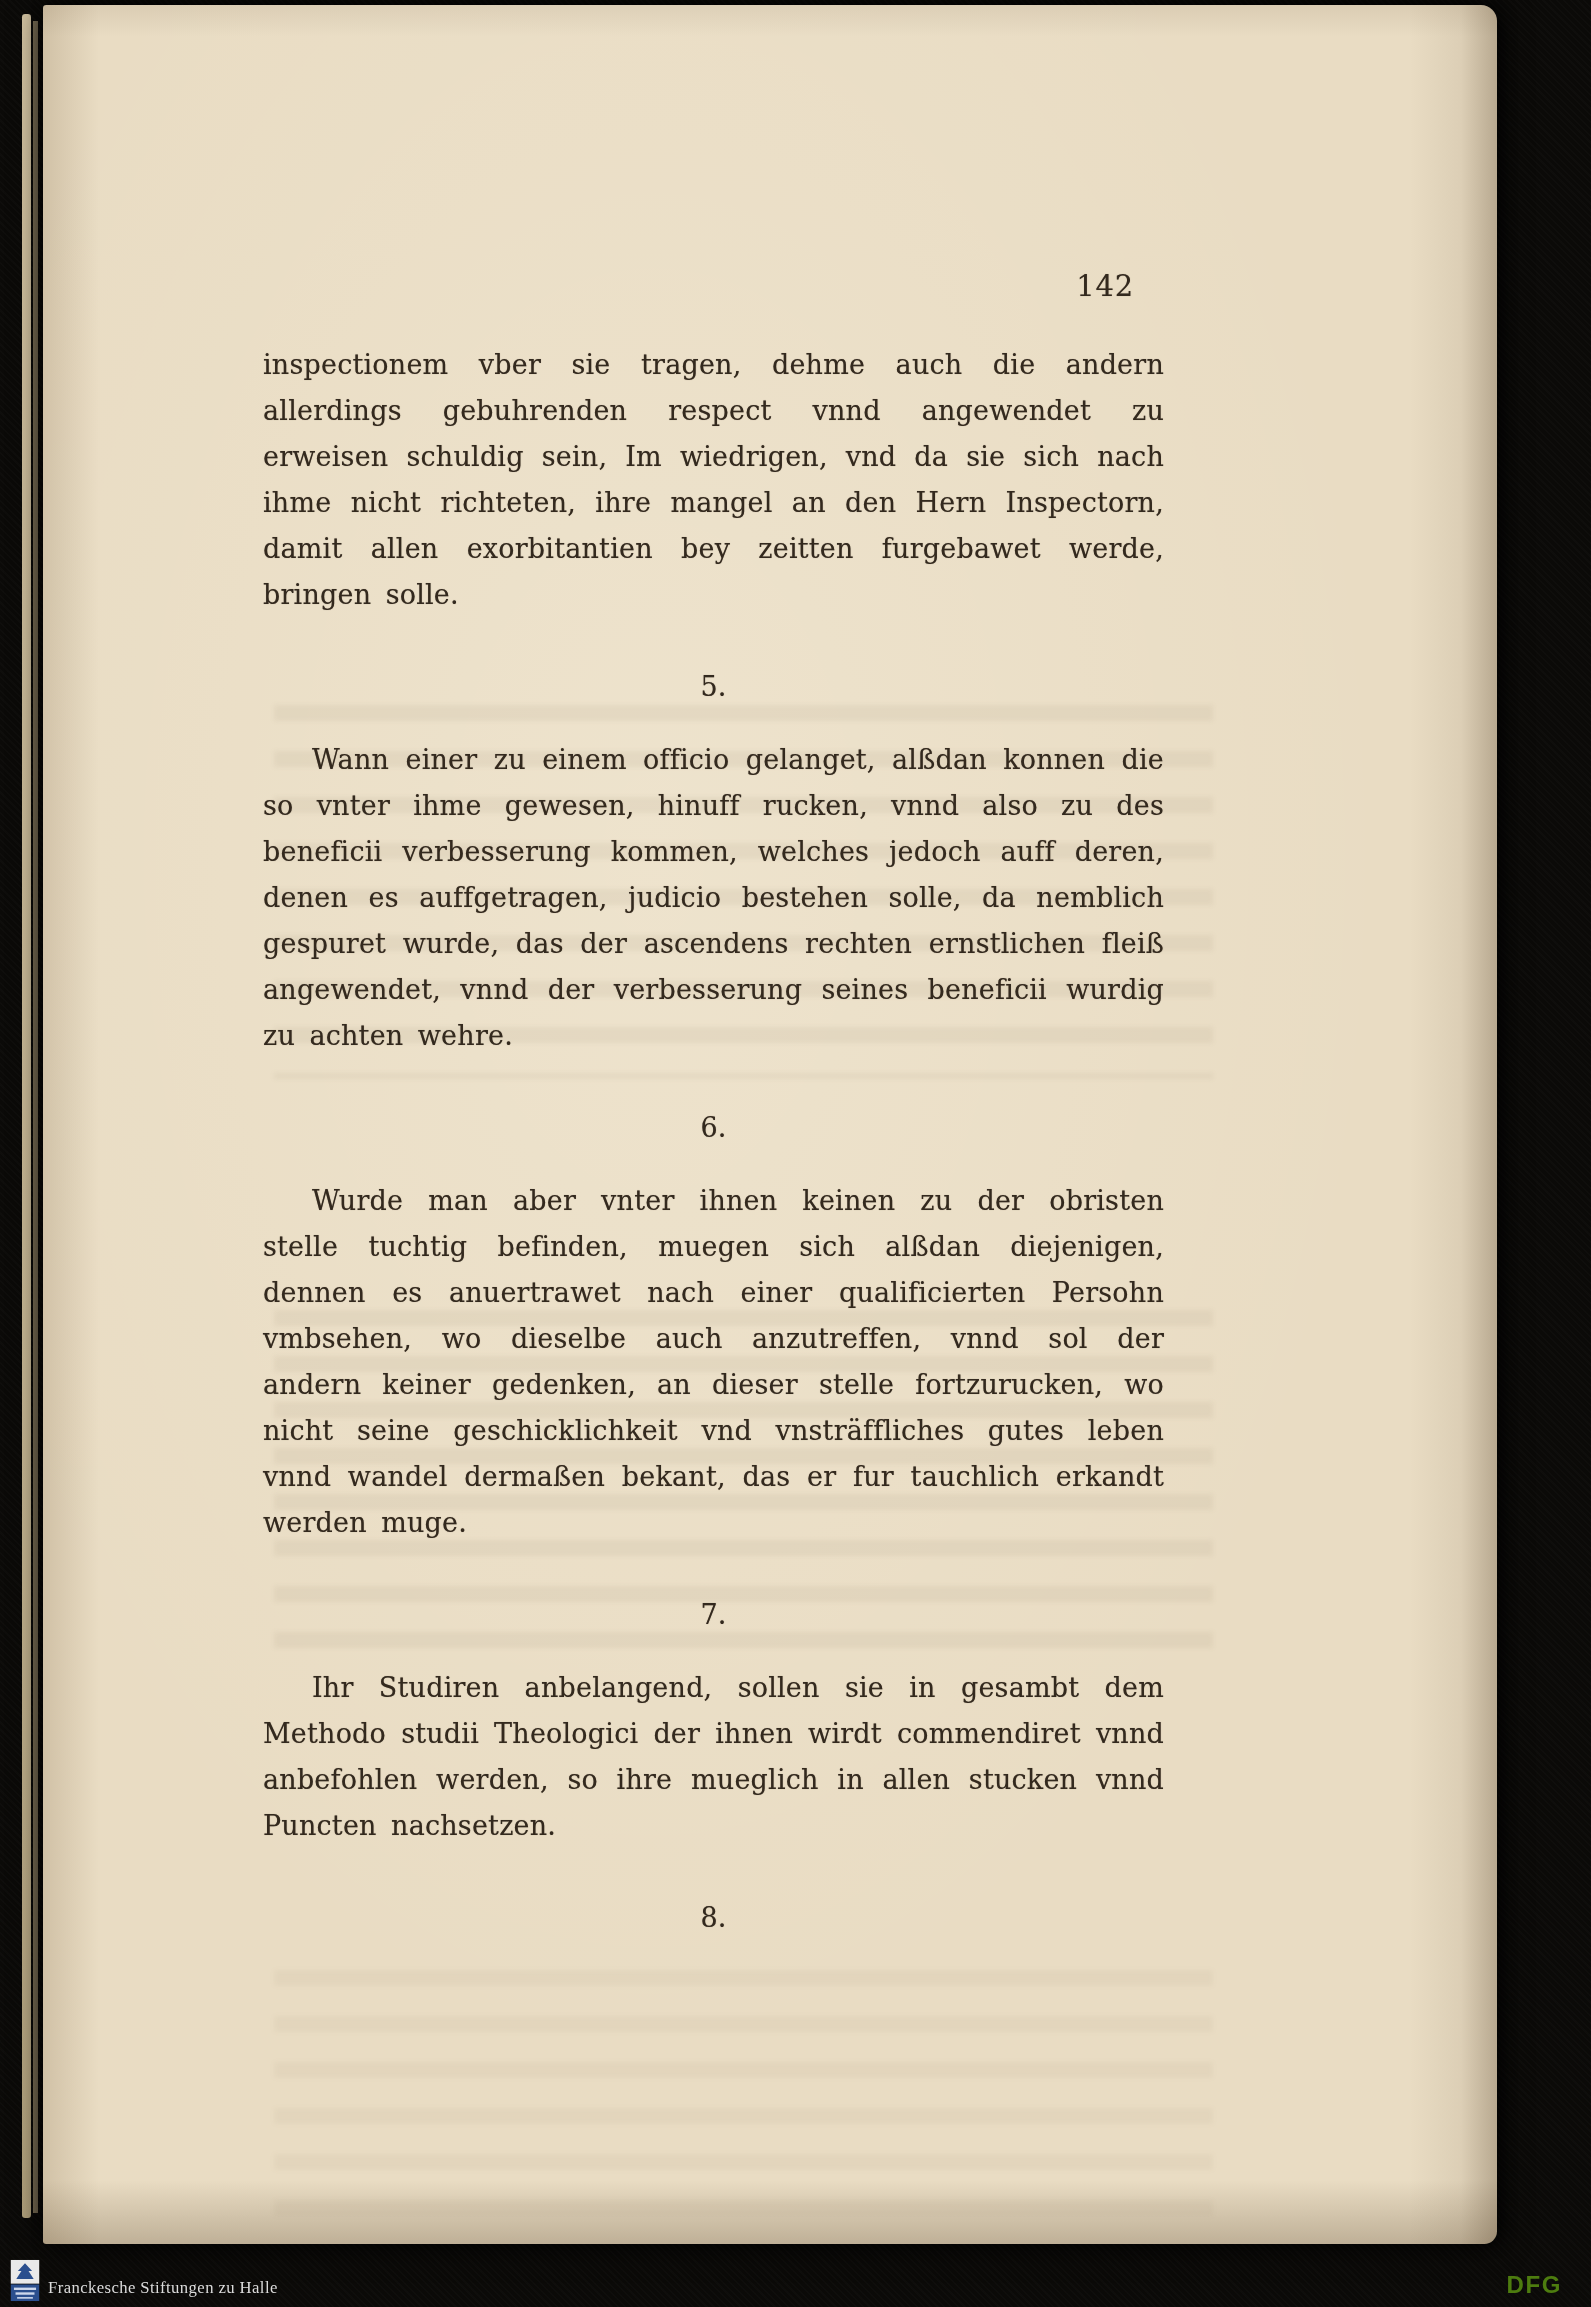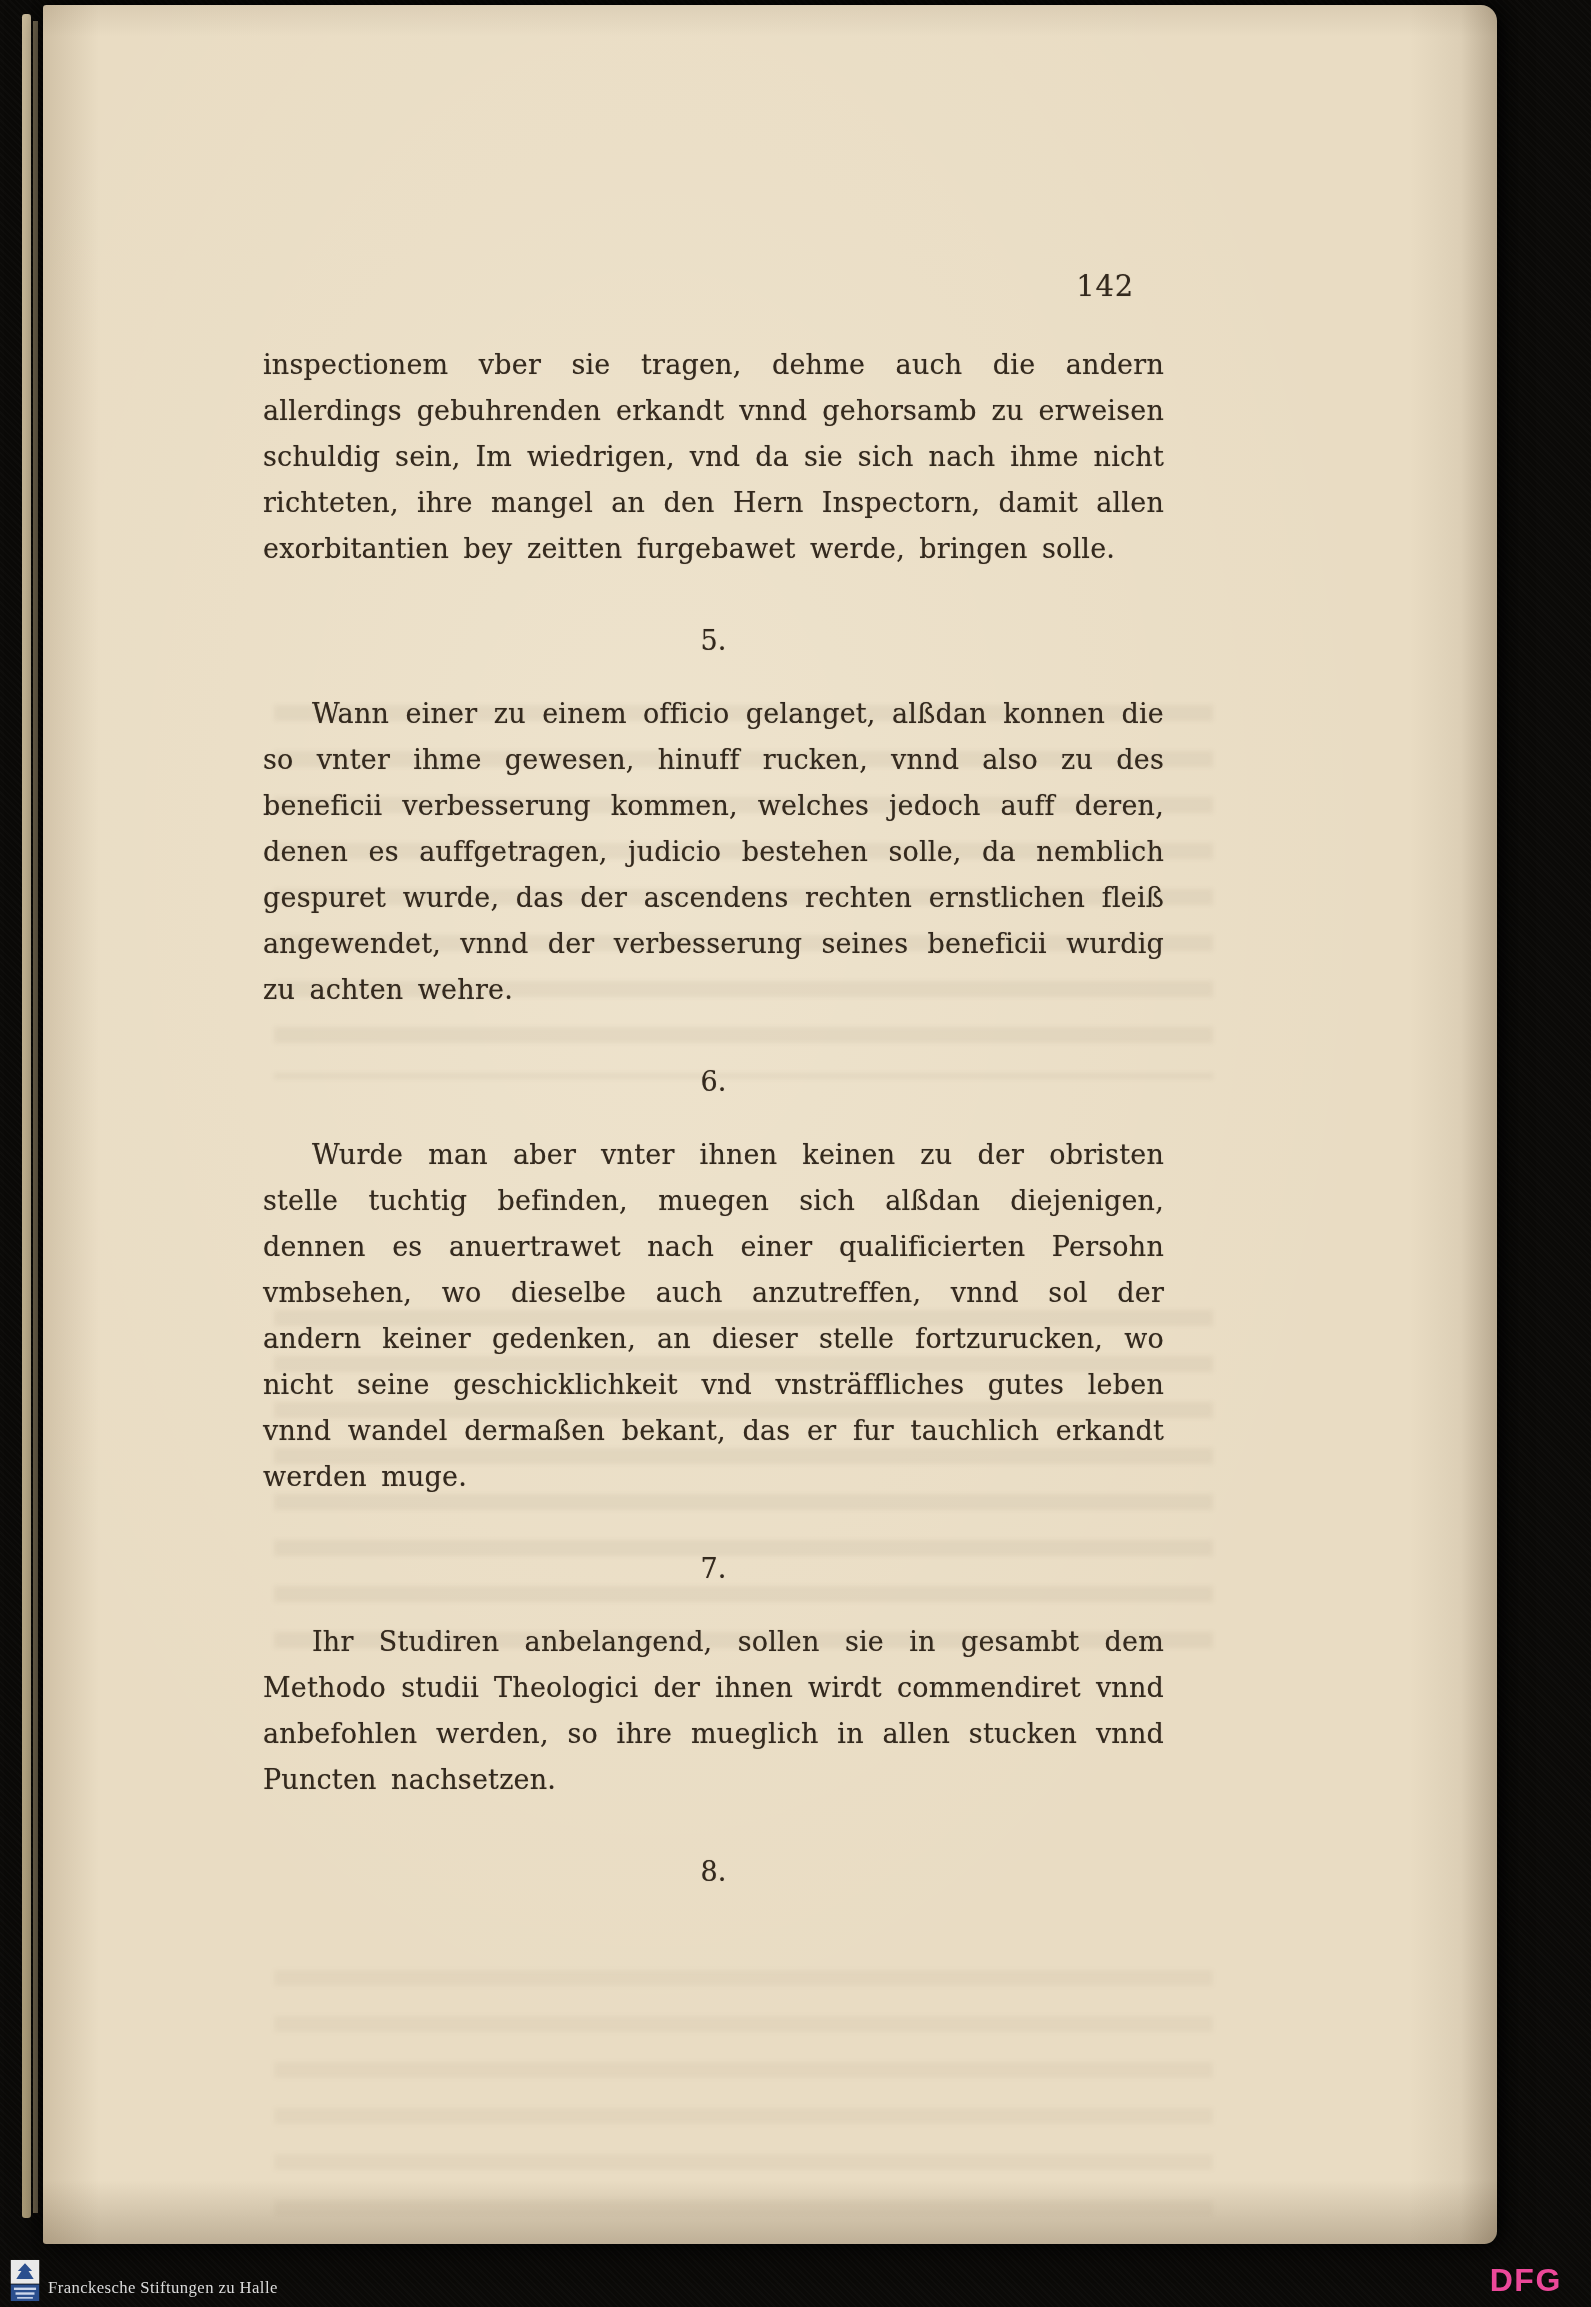--- a/index.html
+++ b/index.html
@@ -87,21 +87,21 @@
   .footer { position: absolute; left: 0; bottom: 0; width: 1591px; height: 67px; }
   .inst-logo { position: absolute; left: 9.5px; bottom: 4.8px; width: 30px; height: 43px; display: block; }
   .inst-name {
     position: absolute; left: 48px; bottom: 9.5px;
     font-family: "Liberation Serif", serif;
     font-size: 16.7px; color: #dcdcdc; letter-spacing: 0.4px;
   }
   .dfg {
     position: absolute; right: 29px; bottom: 8px;
     font-family: "Liberation Sans", sans-serif;
-    font-weight: 700; font-size: 32px; color: #ec4899;
+    font-weight: 700; font-size: 24px; color: #4d7c0f;
     letter-spacing: 1.6px;
   }
 </style>
 </head>
 <body>
 
 <div>
 
   <div class="edge-strip-1"></div>
   <div class="edge-strip-2"></div>
@@ -109,21 +109,21 @@
   <div class="page">
 
     <div class="bleed bleed-1"></div>
     <div class="bleed bleed-2"></div>
     <div class="bleed bleed-3"></div>
 
     <div class="textblock">
 
       <div class="page-number">142</div>
 
-      <p class="para">inspectionem vber sie tragen, dehme auch die andern allerdings gebuhrenden erkandt vnnd gehorsamb zu erweisen schuldig sein, Im wiedrigen, vnd da sie sich nach ihme nicht richteten, ihre mangel an den Hern Inspectorn, damit allen exorbitantien bey zeitten furgebawet werde, bringen solle.</p>
+      <p class="para">inspectionem vber sie tragen, dehme auch die andern allerdings gebuhrenden respect vnnd angewendet zu erweisen schuldig sein, Im wiedrigen, vnd da sie sich nach ihme nicht richteten, ihre mangel an den Hern Inspectorn, damit allen exorbitantien bey zeitten furgebawet werde, bringen solle.</p>
 
       <div class="section-number">5.</div>
       <p class="para indent">Wann einer zu einem officio gelanget, alßdan konnen die so vnter ihme gewesen, hinuff rucken, vnnd also zu des beneficii verbesserung kommen, welches jedoch auff deren, denen es auffgetragen, judicio bestehen solle, da nemblich gespuret wurde, das der ascendens rechten ernstlichen fleiß angewendet, vnnd der verbesserung seines beneficii wurdig zu achten wehre.</p>
 
       <div class="section-number">6.</div>
       <p class="para indent">Wurde man aber vnter ihnen keinen zu der obristen stelle tuchtig befinden, muegen sich alßdan diejenigen, dennen es anuertrawet nach einer qualificierten Persohn vmbsehen, wo dieselbe auch anzutreffen, vnnd sol der andern keiner gedenken, an dieser stelle fortzurucken, wo nicht seine geschicklichkeit vnd vnsträffliches gutes leben vnnd wandel dermaßen bekant, das er fur tauchlich erkandt werden muge.</p>
 
       <div class="section-number">7.</div>
       <p class="para indent">Ihr Studiren anbelangend, sollen sie in gesambt dem Methodo studii Theologici der ihnen wirdt commendiret vnnd anbefohlen werden, so ihre mueglich in allen stucken vnnd Puncten nachsetzen.</p>
 

